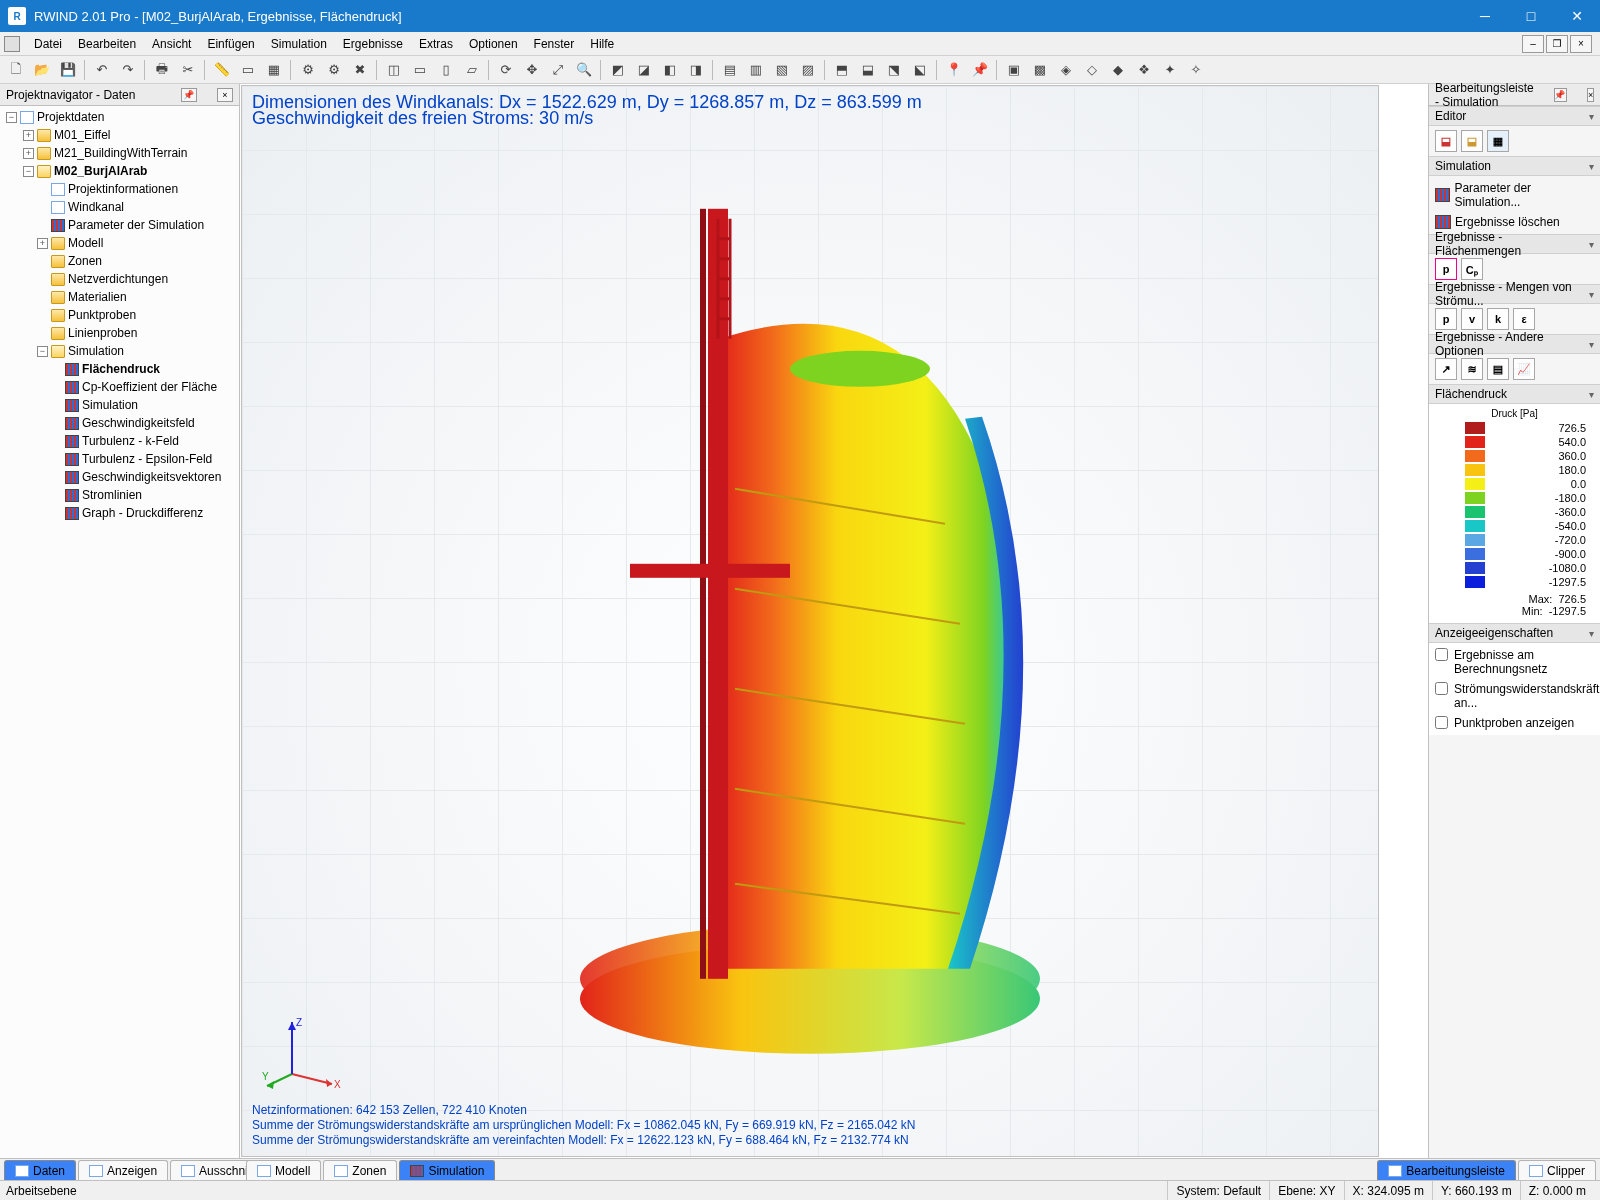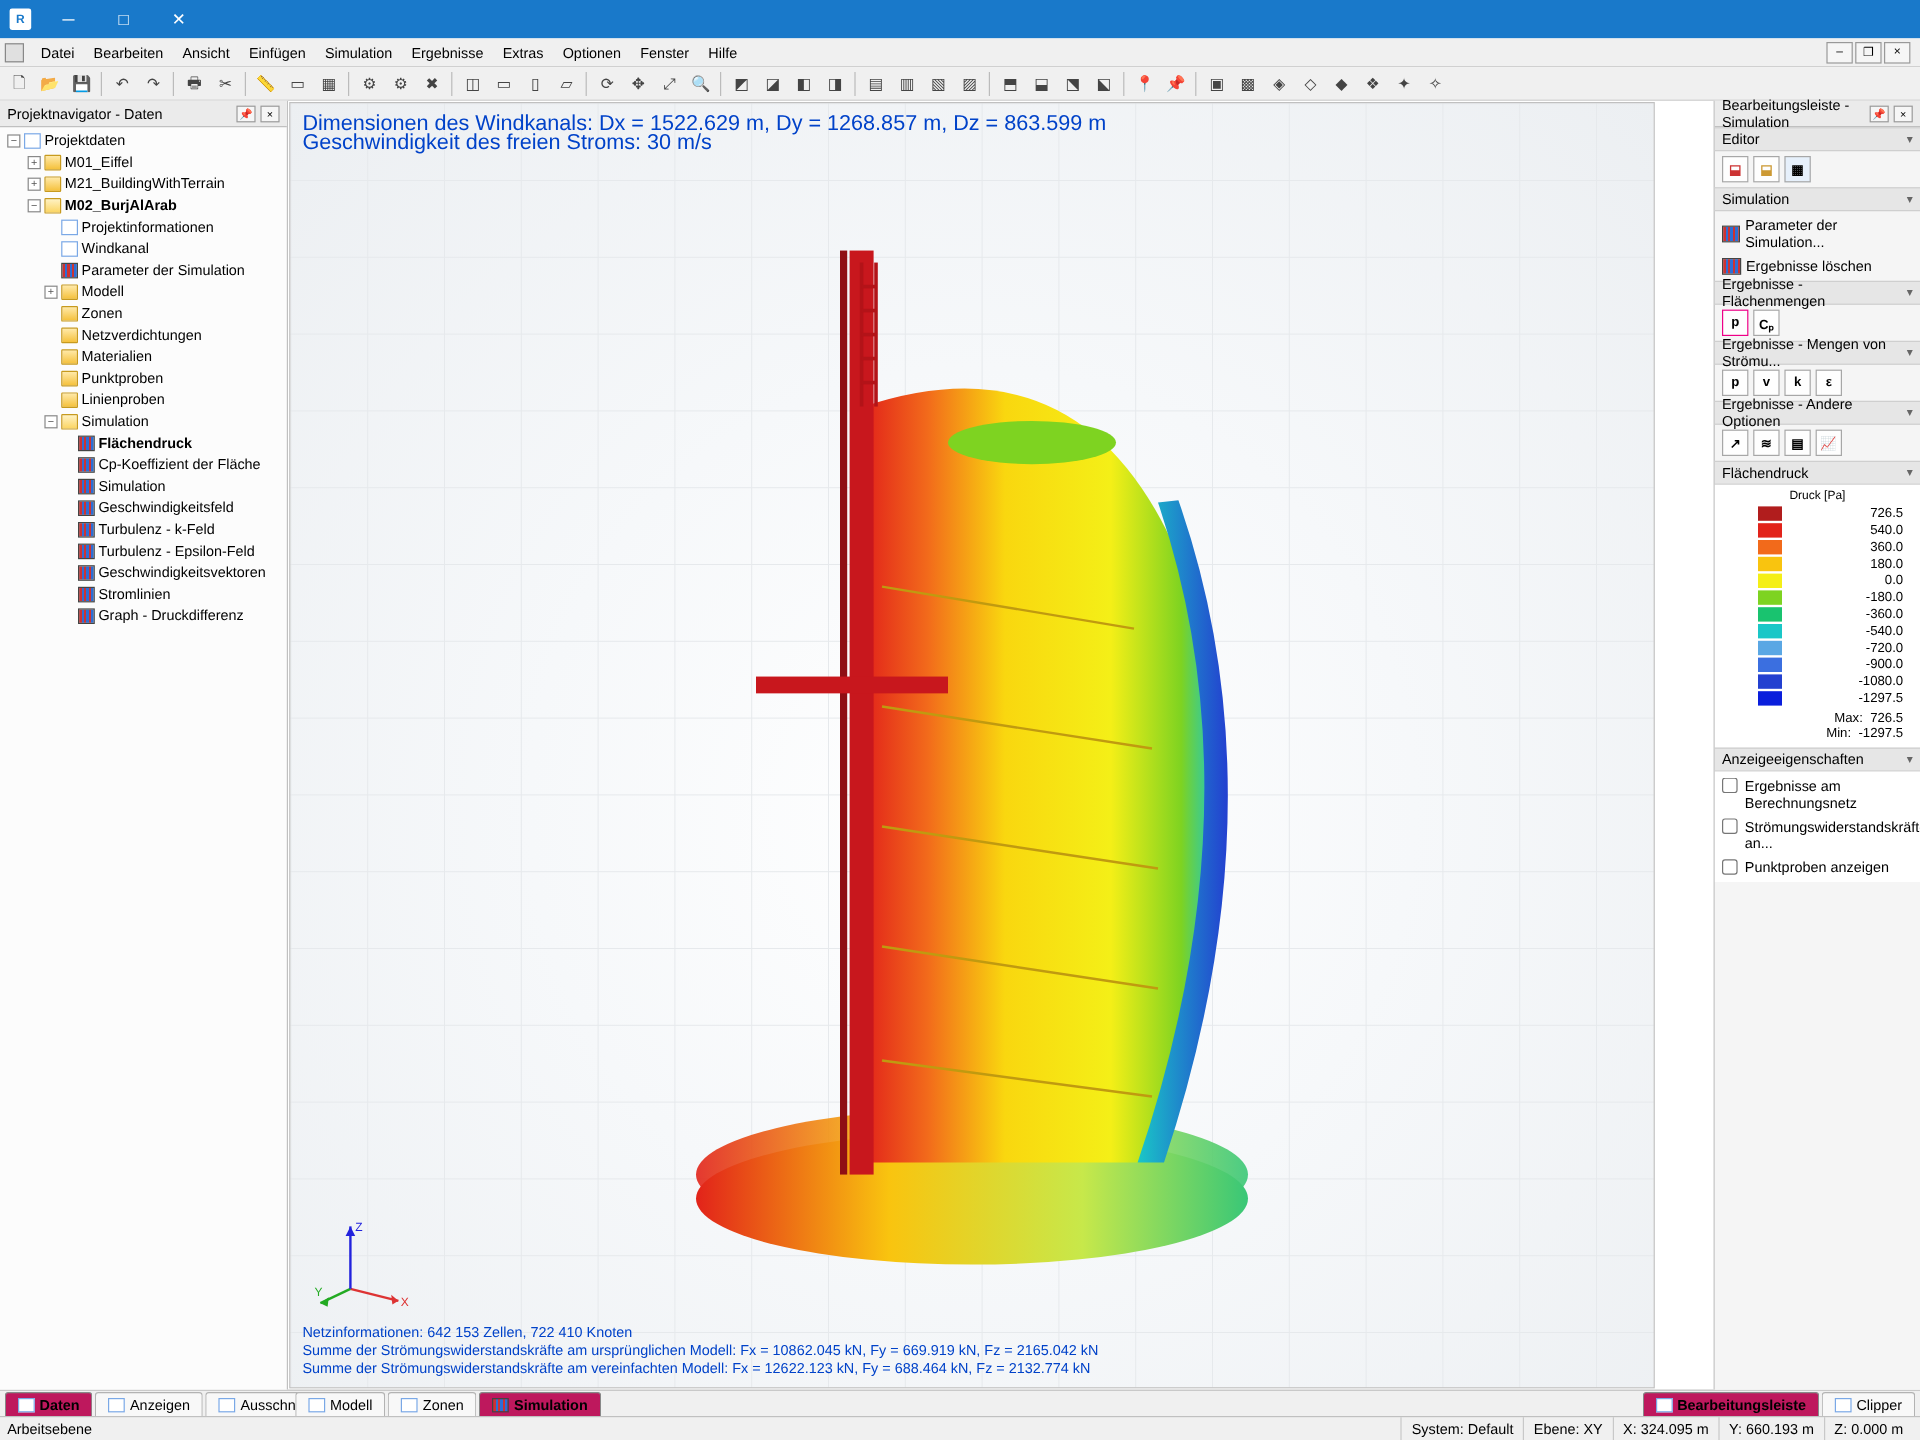--- a/index.html
+++ b/index.html
@@ -21,21 +21,21 @@
 .mdi-controls span { width:22px; height:18px; border:1px solid #999; display:flex; align-items:center; justify-content:center; background:#f6f6f6; font-size:10px;}
 
 
 .toolbar { height: 28px; background: #f0f0f0; display: flex; align-items: center; padding: 0 4px; border-bottom: 1px solid #d0d0d0; gap:2px; }
 .tbtn { width: 24px; height: 22px; display:flex; align-items:center; justify-content:center; border:1px solid transparent; cursor:default; font-size:13px; color:#444;}
 .tsep { width:2px; height:20px; border-left:1px solid #bbb; margin:0 2px; }
 
 
 .mainrow { display:flex; height: calc(100% - 32px - 24px - 28px - 22px - 20px); }
 .leftpanel { width: 240px; background:#fcfcfc; border-right:1px solid #c0c0c0; display:flex; flex-direction:column; }
-.panelhdr { height:22px; background:#ebebeb; border-bottom:1px solid #c0c0c0; display:flex; align-items:center; padding:0 6px; font-size:12px; gap:4px;}
+.panelhdr { height:22px; background:#ebebeb; border-bottom:1px solid #c0c0c0; display:flex; align-items:center; padding:0 6px; font-size:12px; gap:20px;}
 .panelhdr .phtitle { flex:1; }
 .panelhdr .phbtn { width:16px; height:14px; border:1px solid #999; font-size:9px; display:flex; align-items:center; justify-content:center; background:#f6f6f6;}
 .tree { flex:1; overflow:auto; padding:2px 2px 2px 2px; font-size:12px; color:#000;}
 .trow { display:flex; align-items:center; height:18px; padding-left:4px; gap:3px; white-space:nowrap;}
 .trow.bold span.lbl { font-weight:bold; }
 .trow .tw { display:inline-block; } 
 .tgl { width:11px; height:11px; border:1px solid #888; display:inline-flex; align-items:center; justify-content:center; font-size:9px; line-height:9px; background:#fff; color:#555;}
 .ticon { width:14px; height:13px; display:inline-block; }
 .ico-folder   { background: linear-gradient(#ffe9a8,#f5c13c); border:1px solid #c79a1e; border-radius:1px;}
 .ico-folderopen{ background: linear-gradient(#fff2c4,#fbd563); border:1px solid #c79a1e; border-radius:1px;}
@@ -81,36 +81,37 @@
 .legend .ltitle { text-align:center; font-size:10px; margin-bottom:2px;}
 .legend-row { display:flex; align-items:center; height:14px; }
 .legend-sw { width:20px; height:12px; margin-left:28px; margin-right:6px;}
 .legend-val { font-size:11px; text-align:right; flex:1; padding-right:6px;}
 .legend-stats { font-size:11px; margin-top:4px; text-align:right; padding-right:6px;}
 
 
 .tabstrip { height:22px; background:#f0f0f0; border-top:1px solid #c0c0c0; display:flex; align-items:flex-end; padding:0 4px; gap:2px;}
 .tab { height:20px; padding:0 10px; border:1px solid #b3b3b3; border-bottom:none; background:#f8f8f8; display:flex; align-items:center; gap:4px; font-size:12px;
        border-top-left-radius:3px; border-top-right-radius:3px;}
-.tab.active { background:#be185d; font-weight:bold; border-color:#888;}
+.tab.active { background:#3b82f6; font-weight:normal; border-color:#888;}
 .tab .ic { width:14px; height:12px; }
 .tabstrip .seg-left { width:240px; display:flex; gap:2px; align-items:flex-end;}
 .tabstrip .seg-mid  { flex:1; display:flex; gap:2px; align-items:flex-end;}
 .tabstrip .seg-right{ width:172px; display:flex; gap:2px; align-items:flex-end; justify-content:flex-end;}
 
 
 .statusbar { height:20px; background:#f0f0f0; border-top:1px solid #c0c0c0; display:flex; align-items:center; font-size:12px; padding:0 6px;}
 .statusbar .sfill { flex:1; }
 .statusbar .scell { padding:0 8px; border-left:1px solid #c8c8c8; height:100%; display:flex; align-items:center;}
 </style>
 </head>
 <body>
 
 <div class="titlebar">
   <div class="appicon">R</div>
+  <div class="title">RWIND 2.01 Pro - [M02_BurjAlArab, Ergebnisse, Flächendruck]</div>
   <div class="winbtn">─</div>
   <div class="winbtn">□</div>
   <div class="winbtn close">✕</div>
 </div>
 
 <div class="menubar">
   <div class="micon"></div>
   <div class="mitem">Datei</div>
   <div class="mitem">Bearbeiten</div>
   <div class="mitem">Ansicht</div>

